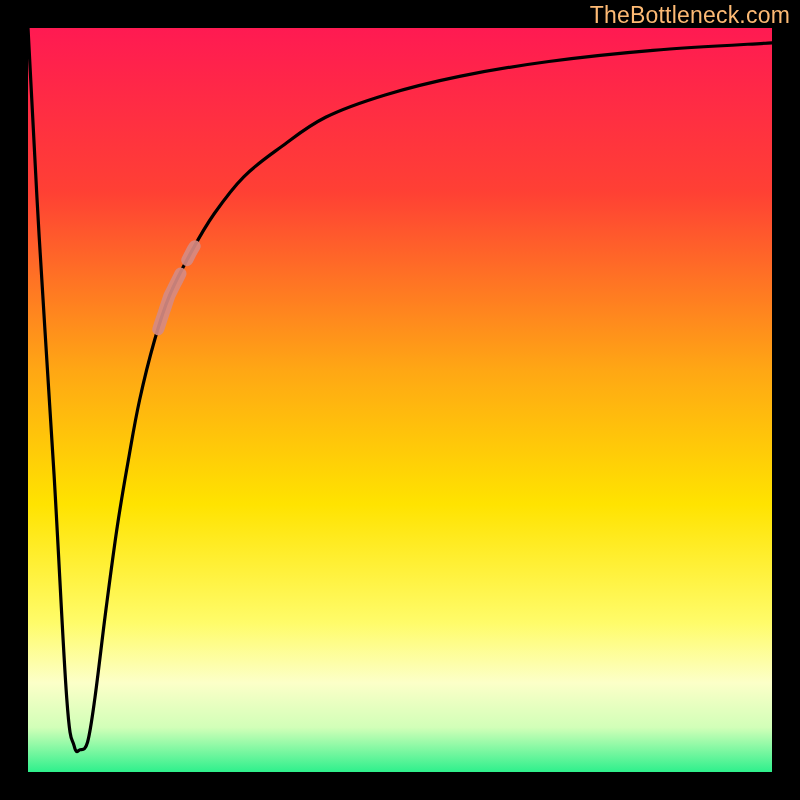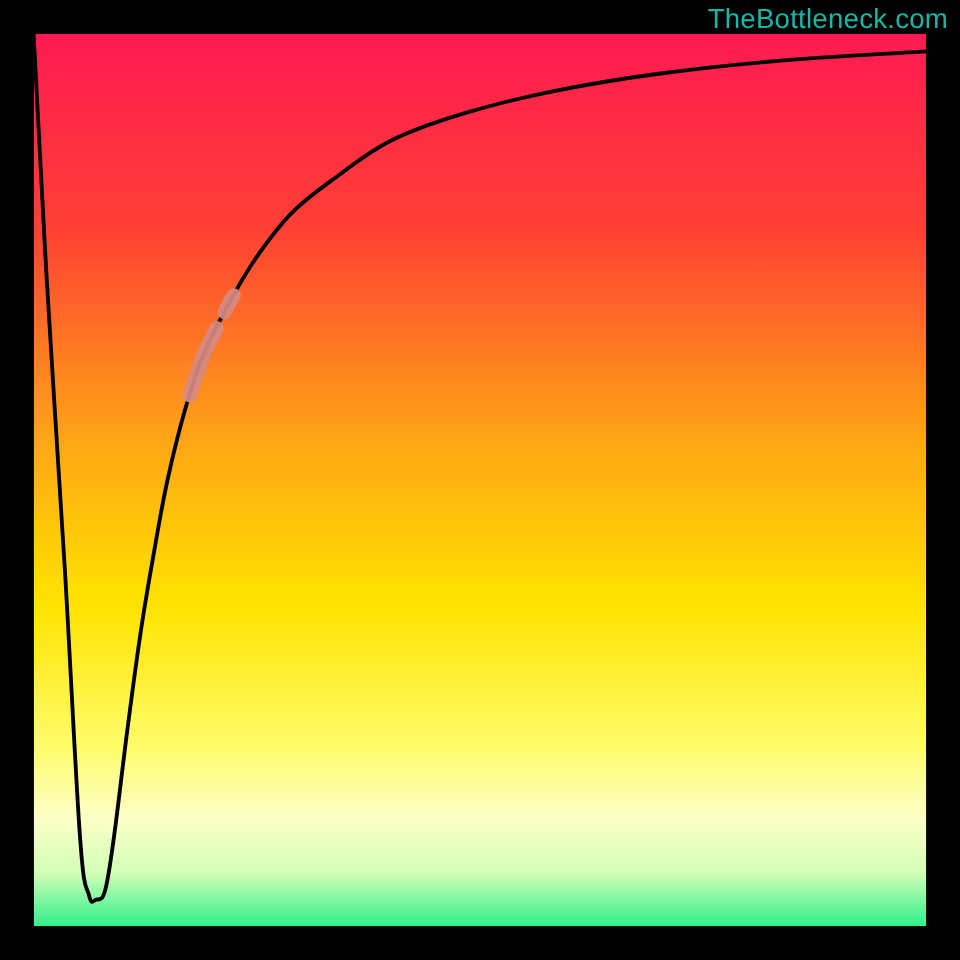--- a/index.html
+++ b/index.html
@@ -35,21 +35,21 @@
     inset: 0;
     width: 100%;
     height: 100%;
   }
   .credit {
     position: absolute;
     top: 2px;
     right: 10px;
     font-size: 23px;
     font-weight: 400;
-    color: #14b8a6;
+    color: #fdba74;
     letter-spacing: 0.2px;
     user-select: none;
   }
 </style>
 </head>
 <body>
 
 <div class="frame">
 
   <div class="credit">TheBottleneck.com</div>

